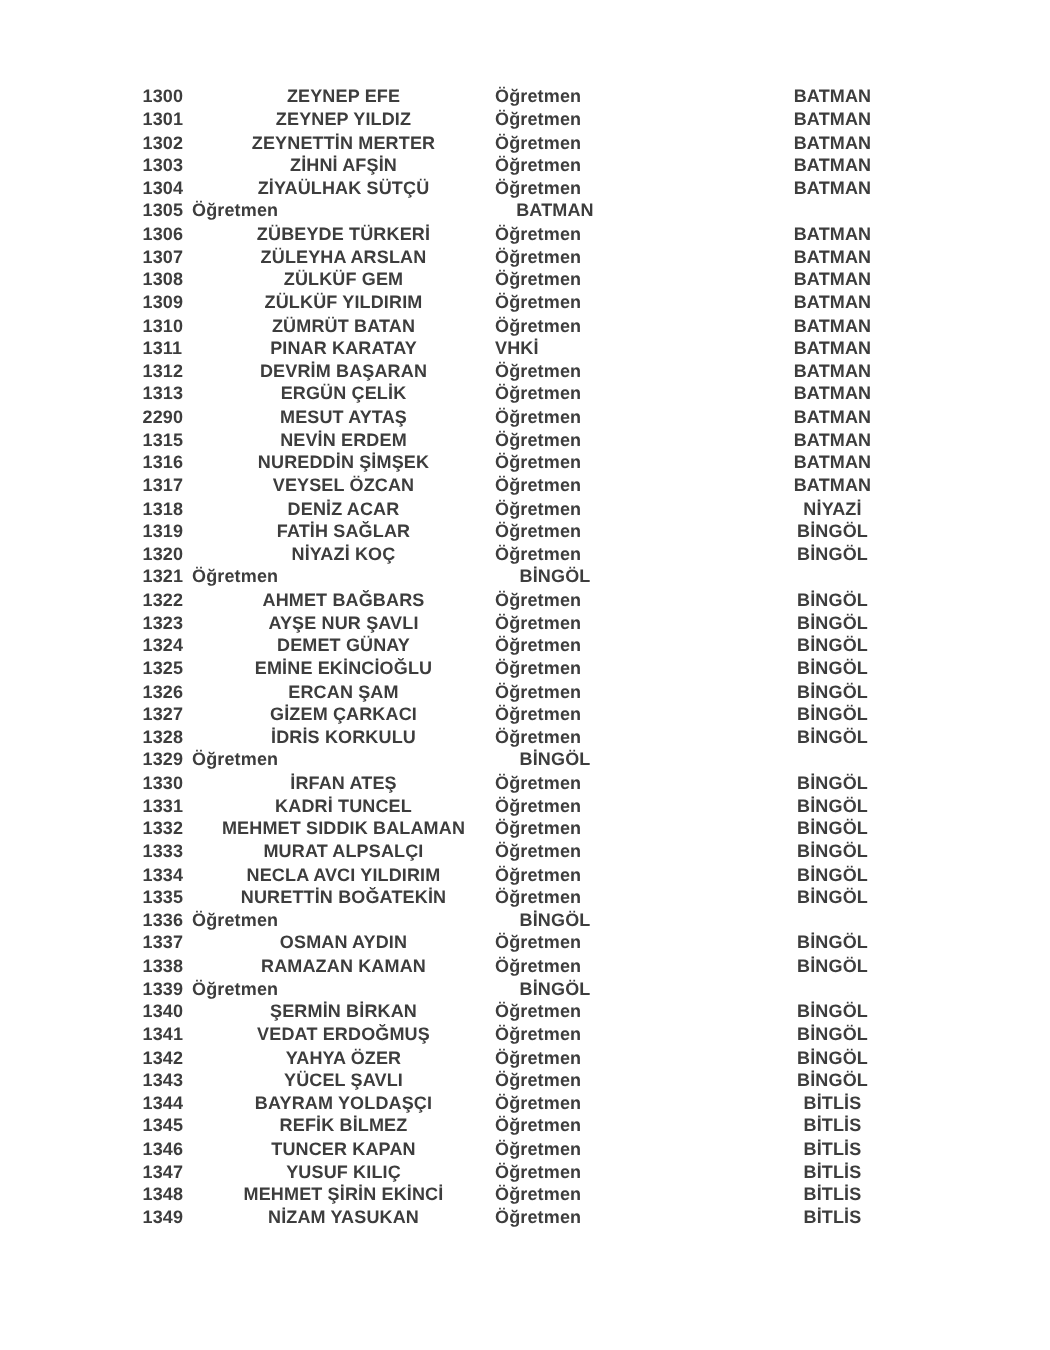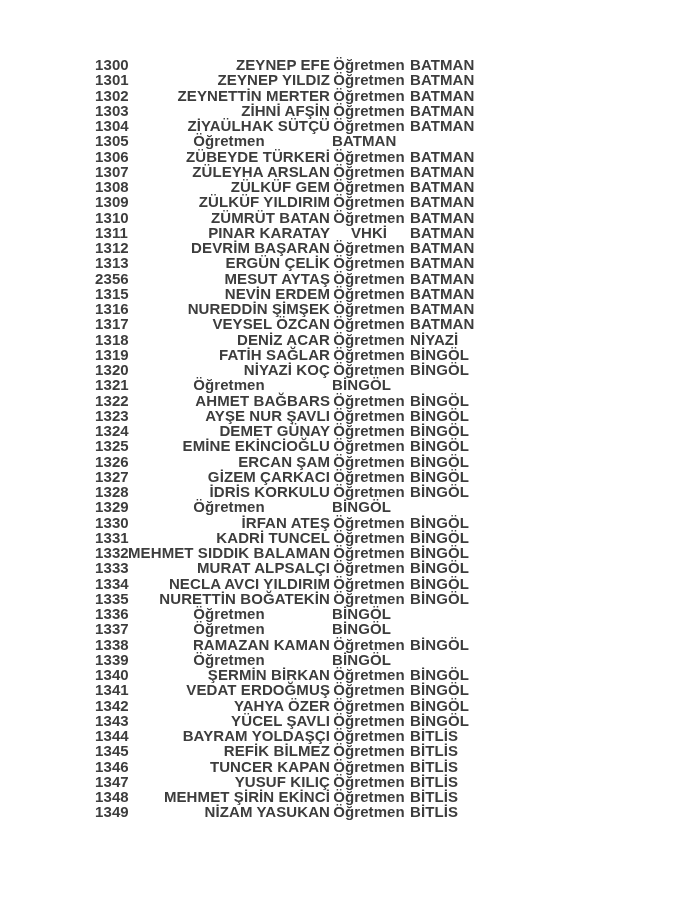--- a/index.html
+++ b/index.html
@@ -20,30 +20,30 @@
     left: 0;
     top: 57px;
     width: 700px;
   }
   .table-row {
     display: grid;
     grid-template-columns: 33px 202px 78px auto;
     padding-left: 95px;
     height: 15.25px;
     line-height: 15.3px;
-    font-size: 15px;
+    font-size: 12px;
     font-weight: 600;
     color: var(--text-color, #3d3d3d);
     letter-spacing: 0.1px;
     white-space: nowrap;
   }
   .cell-no    { text-align: left; }
-  .cell-name  { text-align: right; }
-  .cell-title { text-align: center; }
-  .cell-city  { text-align: left; padding-left: 2px; }
+  .cell-name  { text-align: center; }
+  .cell-title { }
+  .cell-city  { text-align: center; padding-left: 2px; }
 </style>
 </head>
 <body>
 
 <div class="page" style="--page-bg: #ffffff; --text-color: #3d3d3d;">
   <div class="row-list">
       <div class="table-row">
     <span class="cell-no">1300</span>
     <span class="cell-name">ZEYNEP EFE</span>
     <span class="cell-title">Öğretmen</span>
@@ -120,21 +120,21 @@
     <span class="cell-title">Öğretmen</span>
     <span class="cell-city">BATMAN</span>
   </div>
       <div class="table-row">
     <span class="cell-no">1313</span>
     <span class="cell-name">ERGÜN ÇELİK</span>
     <span class="cell-title">Öğretmen</span>
     <span class="cell-city">BATMAN</span>
   </div>
       <div class="table-row">
-    <span class="cell-no">2356</span>
+    <span class="cell-no">2290</span>
     <span class="cell-name">MESUT AYTAŞ</span>
     <span class="cell-title">Öğretmen</span>
     <span class="cell-city">BATMAN</span>
   </div>
       <div class="table-row">
     <span class="cell-no">1315</span>
     <span class="cell-name">NEVİN ERDEM</span>
     <span class="cell-title">Öğretmen</span>
     <span class="cell-city">BATMAN</span>
   </div>
@@ -256,20 +256,21 @@
     <span class="cell-title">Öğretmen</span>
     <span class="cell-city">BİNGÖL</span>
   </div>
       <div class="table-row">
     <span class="cell-no">1336</span>
     <span class="cell-title">Öğretmen</span>
     <span class="cell-city">BİNGÖL</span>
   </div>
       <div class="table-row">
     <span class="cell-no">1337</span>
+    <span class="cell-name">OSMAN AYDIN</span>
     <span class="cell-title">Öğretmen</span>
     <span class="cell-city">BİNGÖL</span>
   </div>
       <div class="table-row">
     <span class="cell-no">1338</span>
     <span class="cell-name">RAMAZAN KAMAN</span>
     <span class="cell-title">Öğretmen</span>
     <span class="cell-city">BİNGÖL</span>
   </div>
       <div class="table-row">

